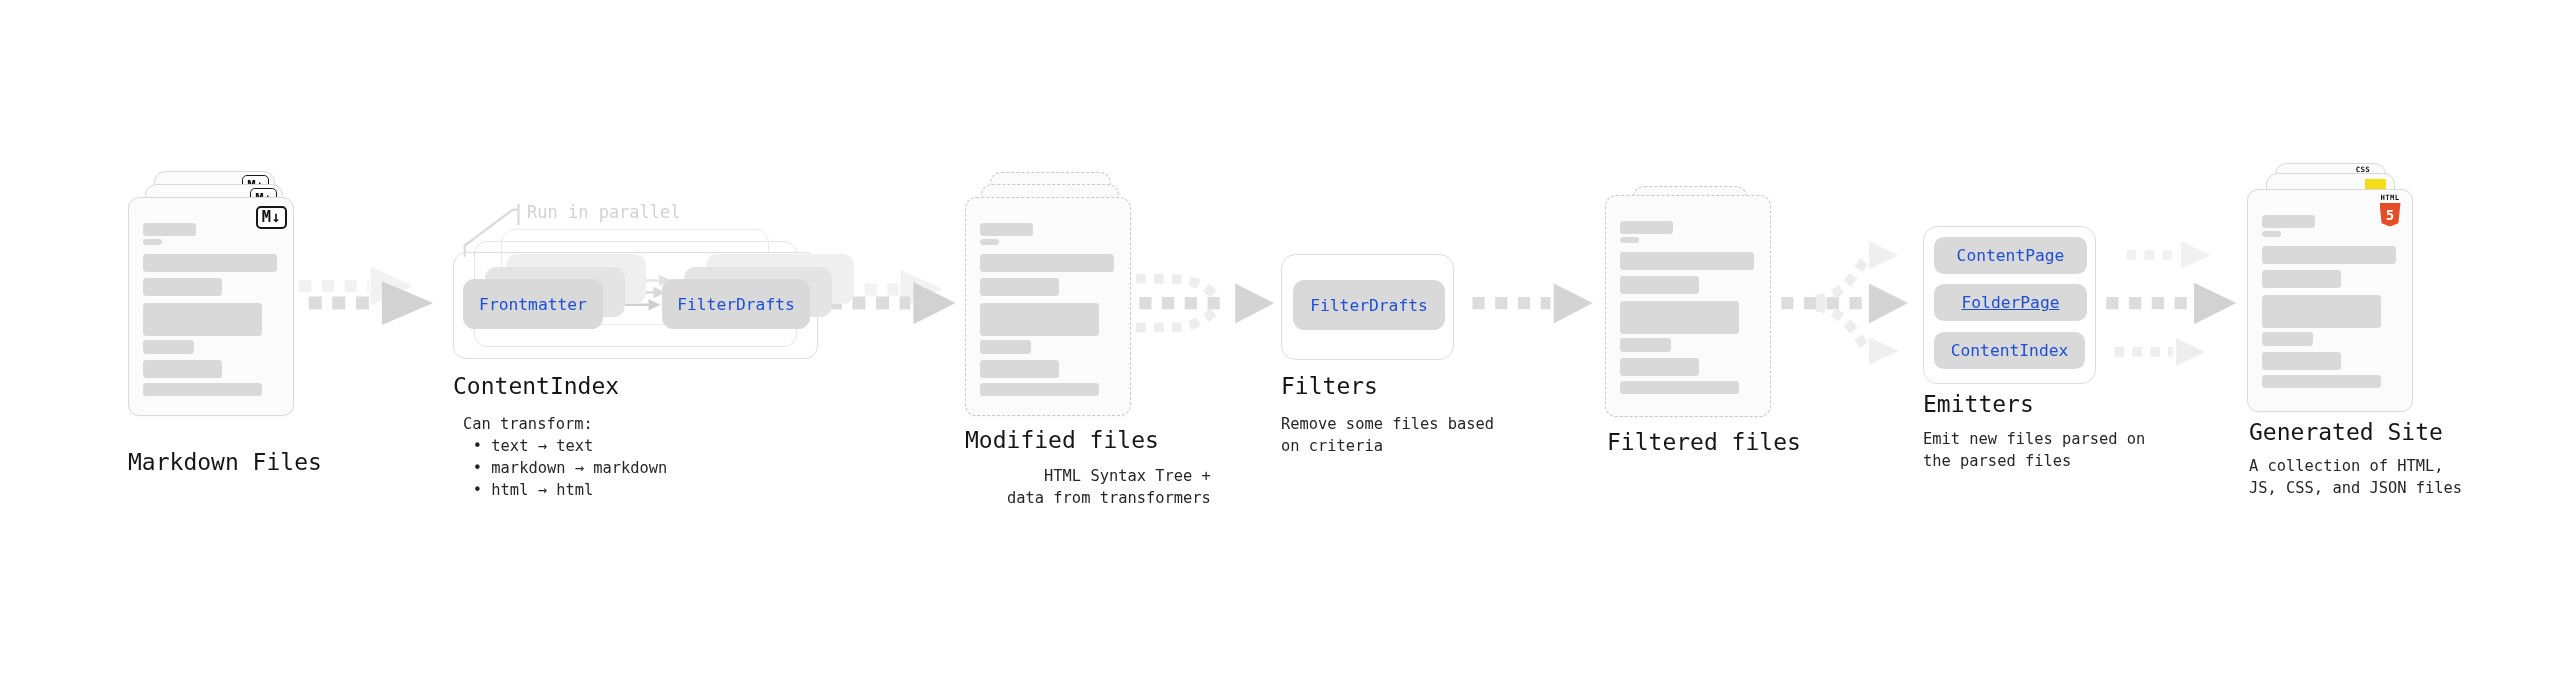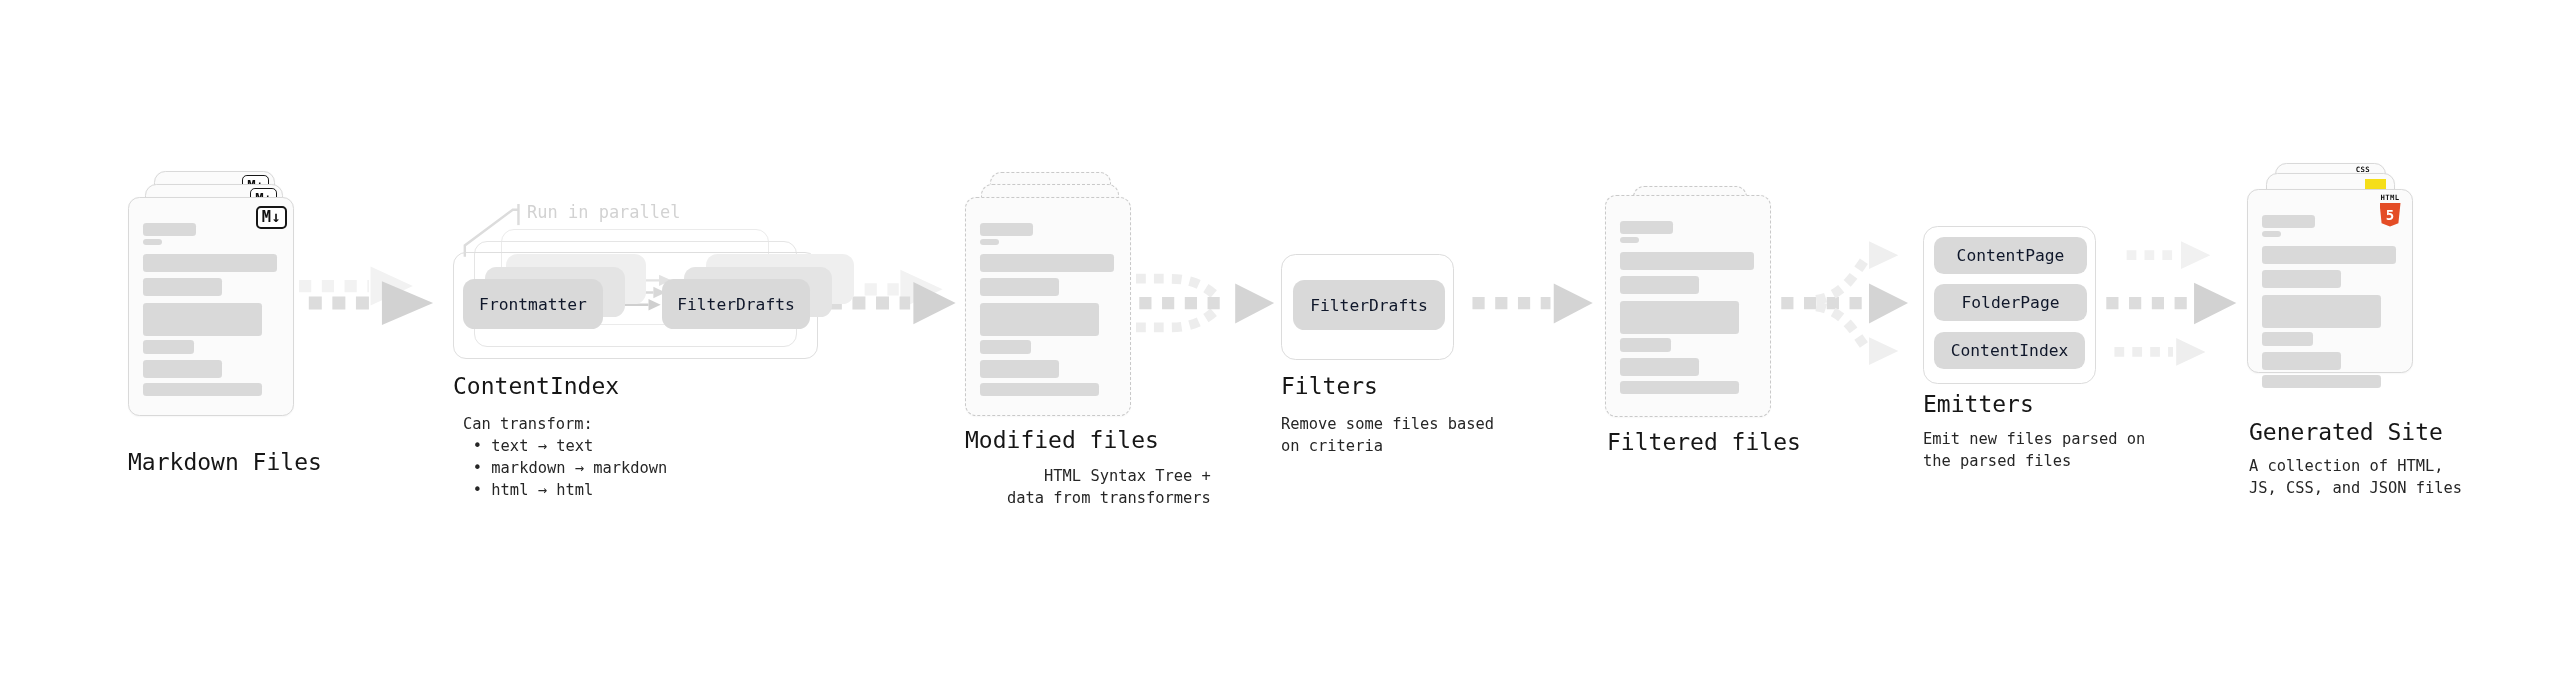--- a/index.html
+++ b/index.html
@@ -20,21 +20,21 @@
   .b7{top:162px;width:79px;height:18px}
   .b8{top:185px;width:119px;height:13px}
 
   .md-badge{position:absolute;background:#ffffff;border:2.4px solid #161616;border-radius:4.9px;
             font-weight:bold;font-size:15.4px;line-height:1;padding:1.6px 4.1px 2.4px;color:#111;}
   .md-badge.back{top:3.3px;right:4.9px;border-width:1.6px;font-size:14px;}
 
   .gbox{position:absolute;box-sizing:border-box;border:1.6px solid #e0e0e0;border-radius:13px;background:transparent;}
 
   .pill{position:absolute;background:#d9d9d9;border-radius:11.4px;display:flex;align-items:center;
-        justify-content:center;font-size:16.3px;color:#0f172a;box-sizing:border-box;}
+        justify-content:center;font-size:16.3px;color:#1d4ed8;box-sizing:border-box;}
   .pill.ghost1{background:#e4e4e4;}
   .pill.ghost2{background:#efefef;}
 
   .panel{position:absolute;box-sizing:border-box;background:#ffffff;border:1.6px solid #dcdcdc;border-radius:14.6px;}
 
   .title{position:absolute;font-size:23px;color:#161616;white-space:nowrap;}
   .desc{position:absolute;font-size:15.4px;line-height:22px;color:#262626;white-space:nowrap;}
   .desc .indent{padding-left:9.8px;}
   .annotation{position:absolute;font-size:17px;color:#d2d2d2;white-space:nowrap;}
 
@@ -199,40 +199,40 @@
       <div class="bar b6"></div>
       <div class="bar b7"></div>
       <div class="bar b8"></div>
     </div>
     <div class="title" style="left:1607px;top:429px;text-align:right;">Filtered files</div>
   </div>
 
   <div>
     <div class="panel" style="left:1923px;top:226px;width:173px;height:158px;"></div>
     <div class="pill" style="left:1934px;top:237px;width:153px;height:37px;border-radius:9.8px;">ContentPage</div>
-    <div class="pill" style="left:1934px;top:284px;width:153px;height:37px;border-radius:9.8px;">FolderPage</div>
+    <div class="pill" style="left:1934px;top:284px;width:153px;height:37px;border-radius:9.8px;text-decoration:underline;">FolderPage</div>
     <div class="pill" style="left:1934px;top:332px;width:151px;height:37px;border-radius:9.8px;">ContentIndex</div>
     <div class="title" style="left:1923px;top:391px;">Emitters</div>
     <div class="desc" style="left:1923px;top:428px;">
       <div>Emit new files parsed on</div>
       <div>the parsed files</div>
     </div>
   </div>
 
   <div>
     <div class="file-card" style="left:2275px;top:163px;width:111px;height:89px;">
       <div class="cssb">
         <div class="word">CSS</div>
         <div class="cbar"></div>
       </div>
     </div>
     <div class="file-card" style="left:2266px;top:173px;width:129px;height:89px;">
       <div class="jsb"></div>
     </div>
-    <div class="file-card" style="left:2247px;top:189px;width:166px;height:184px;padding-left:48px;">
+    <div class="file-card" style="left:2247px;top:189px;width:166px;height:223px;padding-left:48px;">
       <div class="html5">
         <div class="word">HTML</div>
         <div class="shield">
             <span>5</span>
           </div>
       </div>
       <div class="bar b1"></div>
       <div class="bar b2"></div>
       <div class="bar b3"></div>
       <div class="bar b4"></div>

